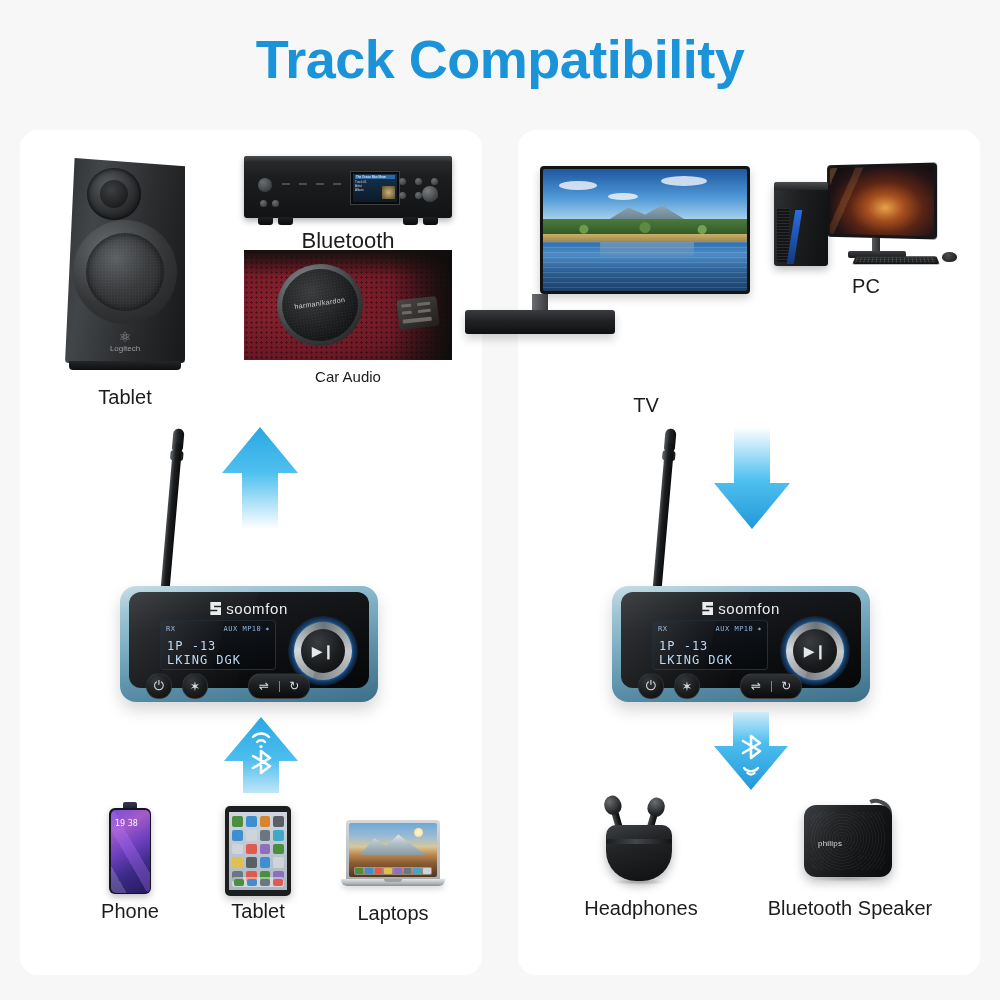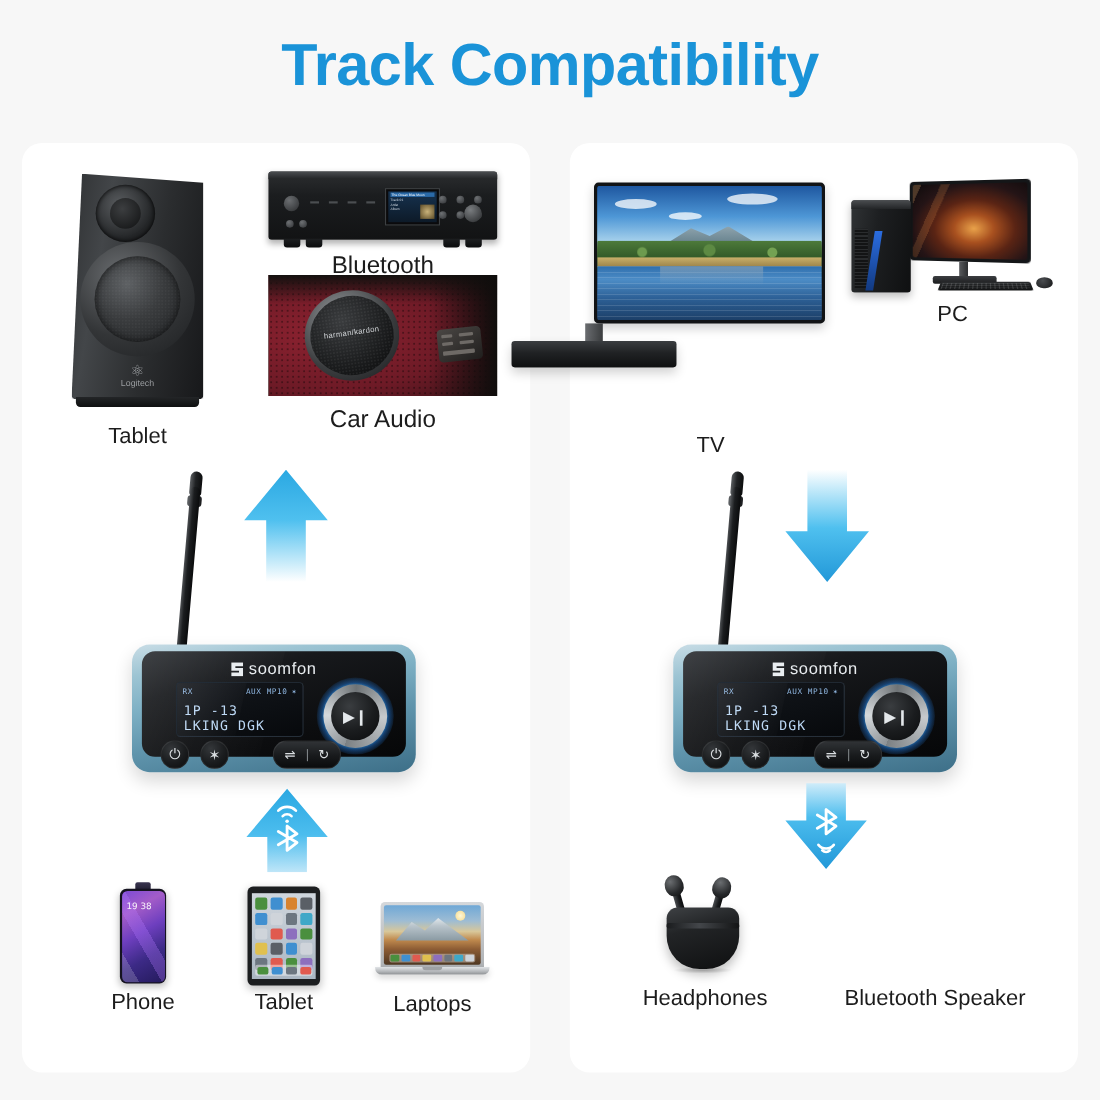--- a/index.html
+++ b/index.html
@@ -590,21 +590,21 @@
           <div class="car-brand">harman/kardon</div>
         </div>
         <div class="car-ctrl">
           <i style="left:4px;  top:5px;  width:10px; height:3px;"></i>
           <i style="left:4px;  top:12px; width:10px; height:3px;"></i>
           <i style="left:20px; top:5px;  width:13px; height:3px;"></i>
           <i style="left:20px; top:12px; width:13px; height:3px;"></i>
           <i style="left:4px;  top:20px; width:29px; height:4px;"></i>
         </div>
       </div>
-      <div class="tile-label" style="top:118px; font-size:22px;">Car Audio</div>
+      <div class="tile-label" style="top:118px; font-size:15px;">Car Audio</div>
     </div>
 
     <div class="arrow" style="left:200px; top:295px;">
       <svg width="80" height="105" viewBox="0 0 80 105">
         <defs>
           <linearGradient id="gUp" x1="0" y1="0" x2="0" y2="1">
             <stop offset="0%" stop-color="#2aa8e2"></stop>
             <stop offset="45%" stop-color="#4fc0ef"></stop>
             <stop offset="100%" stop-color="#ffffff"></stop>
           </linearGradient>
@@ -875,18 +875,24 @@
             <div class="bud-head"></div>
         </div>
         <div class="buds-case"></div>
         <div class="buds-lip"></div>
         <div class="buds-shadow"></div>
       </div>
       <div class="tile-label" style="top:112px;">Headphones</div>
     </div>
 
     <div class="tile" style="left:232px; top:655px; width:200px; height:135px;">
+      <div class="btspk" style="left:54px; top:14px;">
+        <div class="btspk-handle"></div>
+        <div class="btspk-body"></div>
+        <div class="btspk-brand">philips</div>
+        <div class="btspk-shadow"></div>
+      </div>
       <div class="tile-label" style="top:112px;">Bluetooth Speaker</div>
     </div>
 
   </div>
 
 </div>
 
 </body></html>

